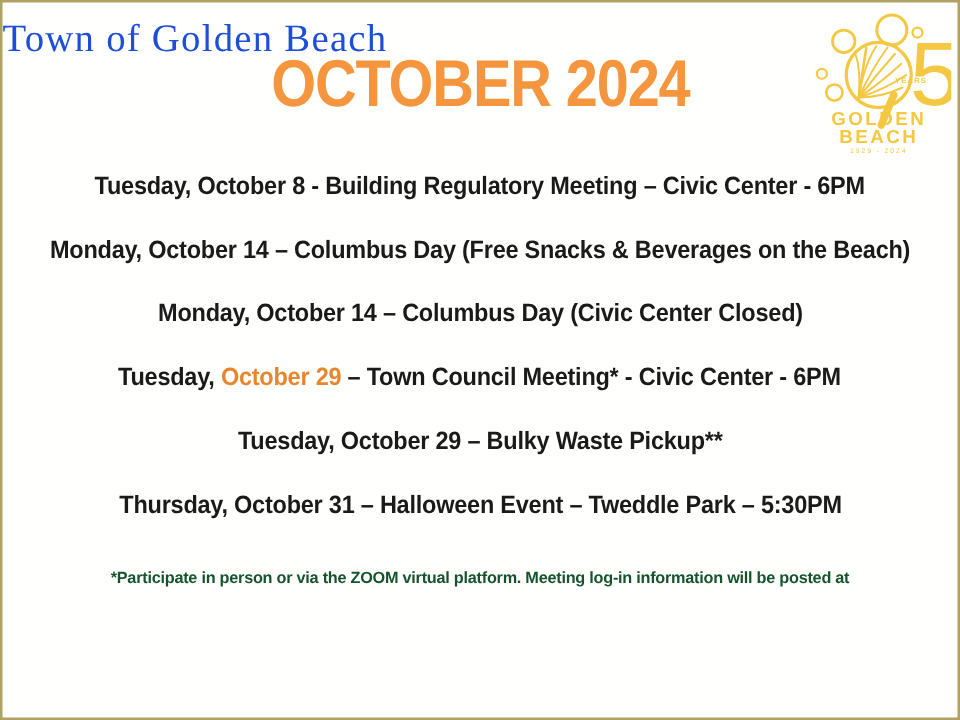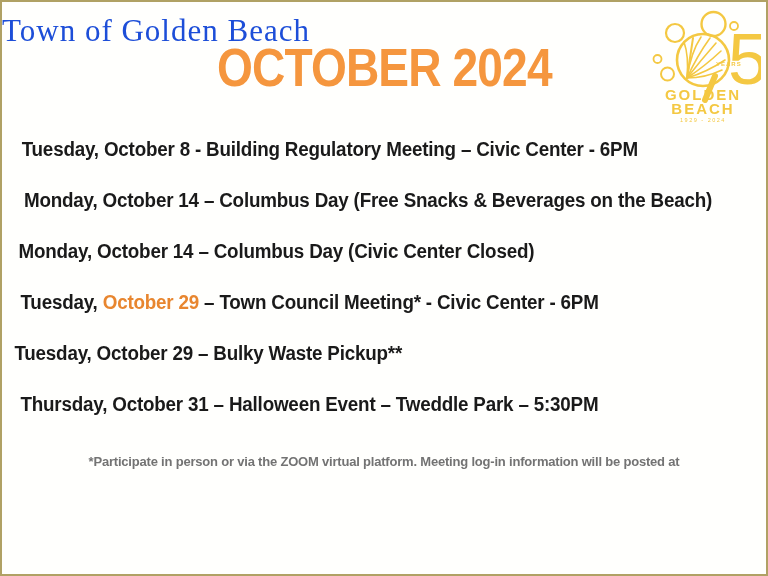--- a/index.html
+++ b/index.html
@@ -19,32 +19,32 @@
   }
   .month-title {
     display:inline-block; transform:scaleX(0.87);
     font-weight:bold; font-size:53px; line-height:48px; letter-spacing:-1px;
     color:#f5963e; white-space:nowrap;
   }
   
   .logo { position:absolute; top:6px; right:5px; width:112px; height:118px; }
   
   .events { position:absolute; top:122px; left:0; right:0; }
-  .event { height:51px; text-align:left; }
+  .event { height:51px; text-align:center; }
   .event .inner {
     display:inline-block; transform:scaleX(0.94); white-space:pre;
     font-weight:bold; font-size:20px; line-height:51px; letter-spacing:-0.2px;
     color:#1a1a1a;
   }
   .event .hl { color:#e8862f; }
   
   .footnotes { position:absolute; top:449px; left:0; right:0; text-align:center; }
   .fn-line {
     font-weight:bold; font-size:13px; line-height:21px; letter-spacing:-0.2px;
-    color:#737373;
+    color:#14532d;
   }
   .fn-second { margin-top:10px; }
   svg text { font-family:"Liberation Sans", sans-serif; }
 </style>
 </head>
 <body>
 
 <div class="page">
 
   <div class="town-title">Town of Golden Beach</div>

